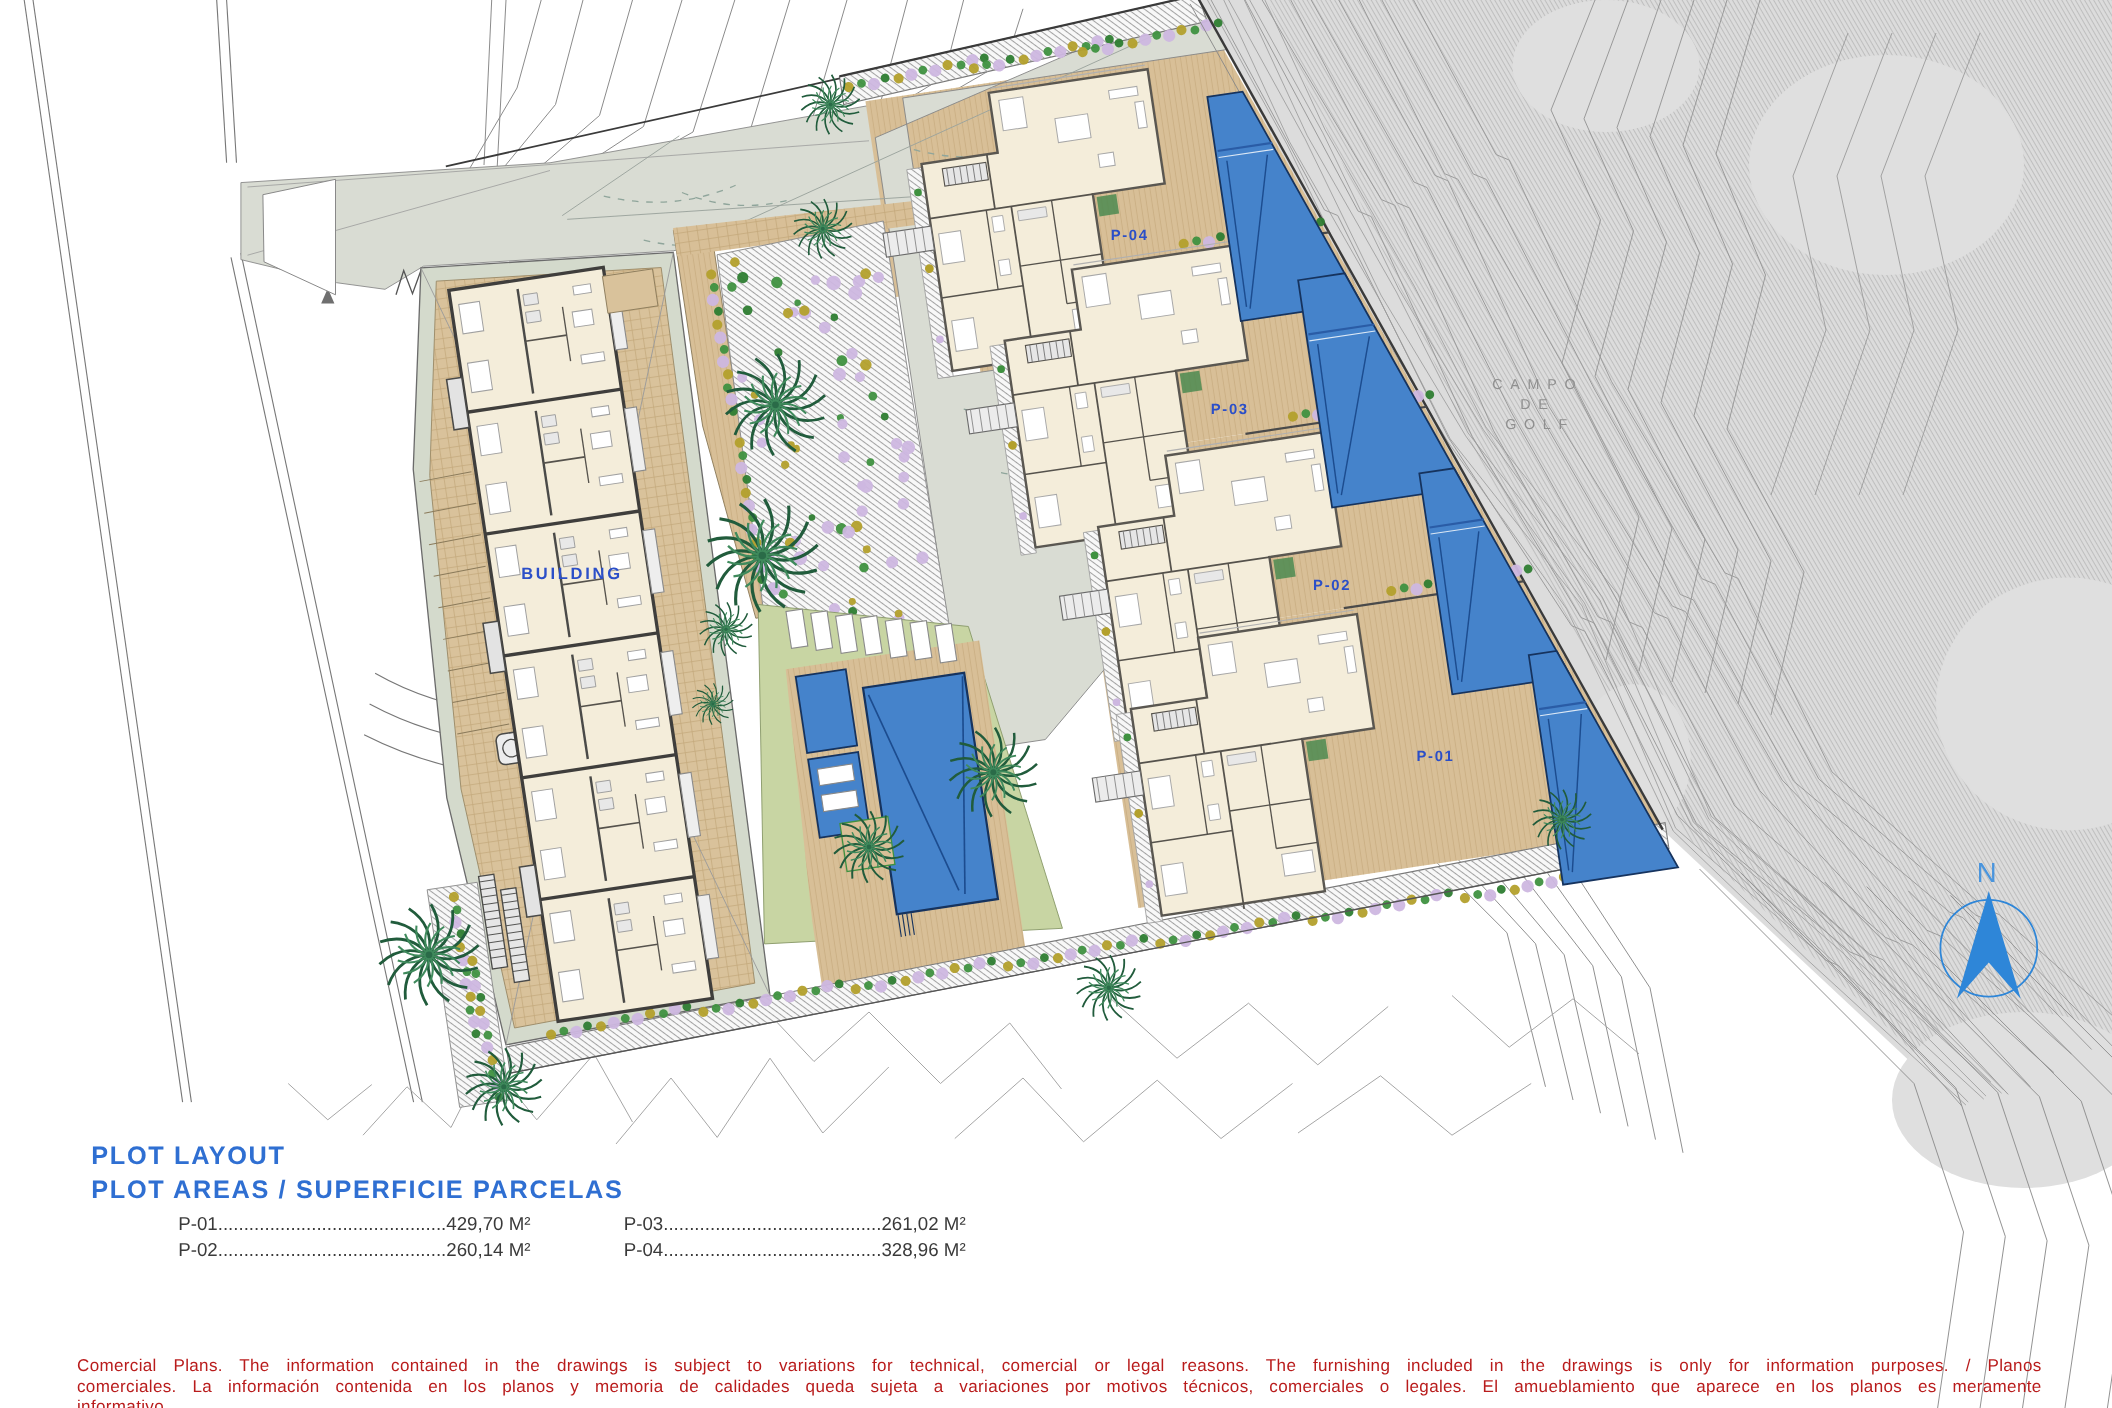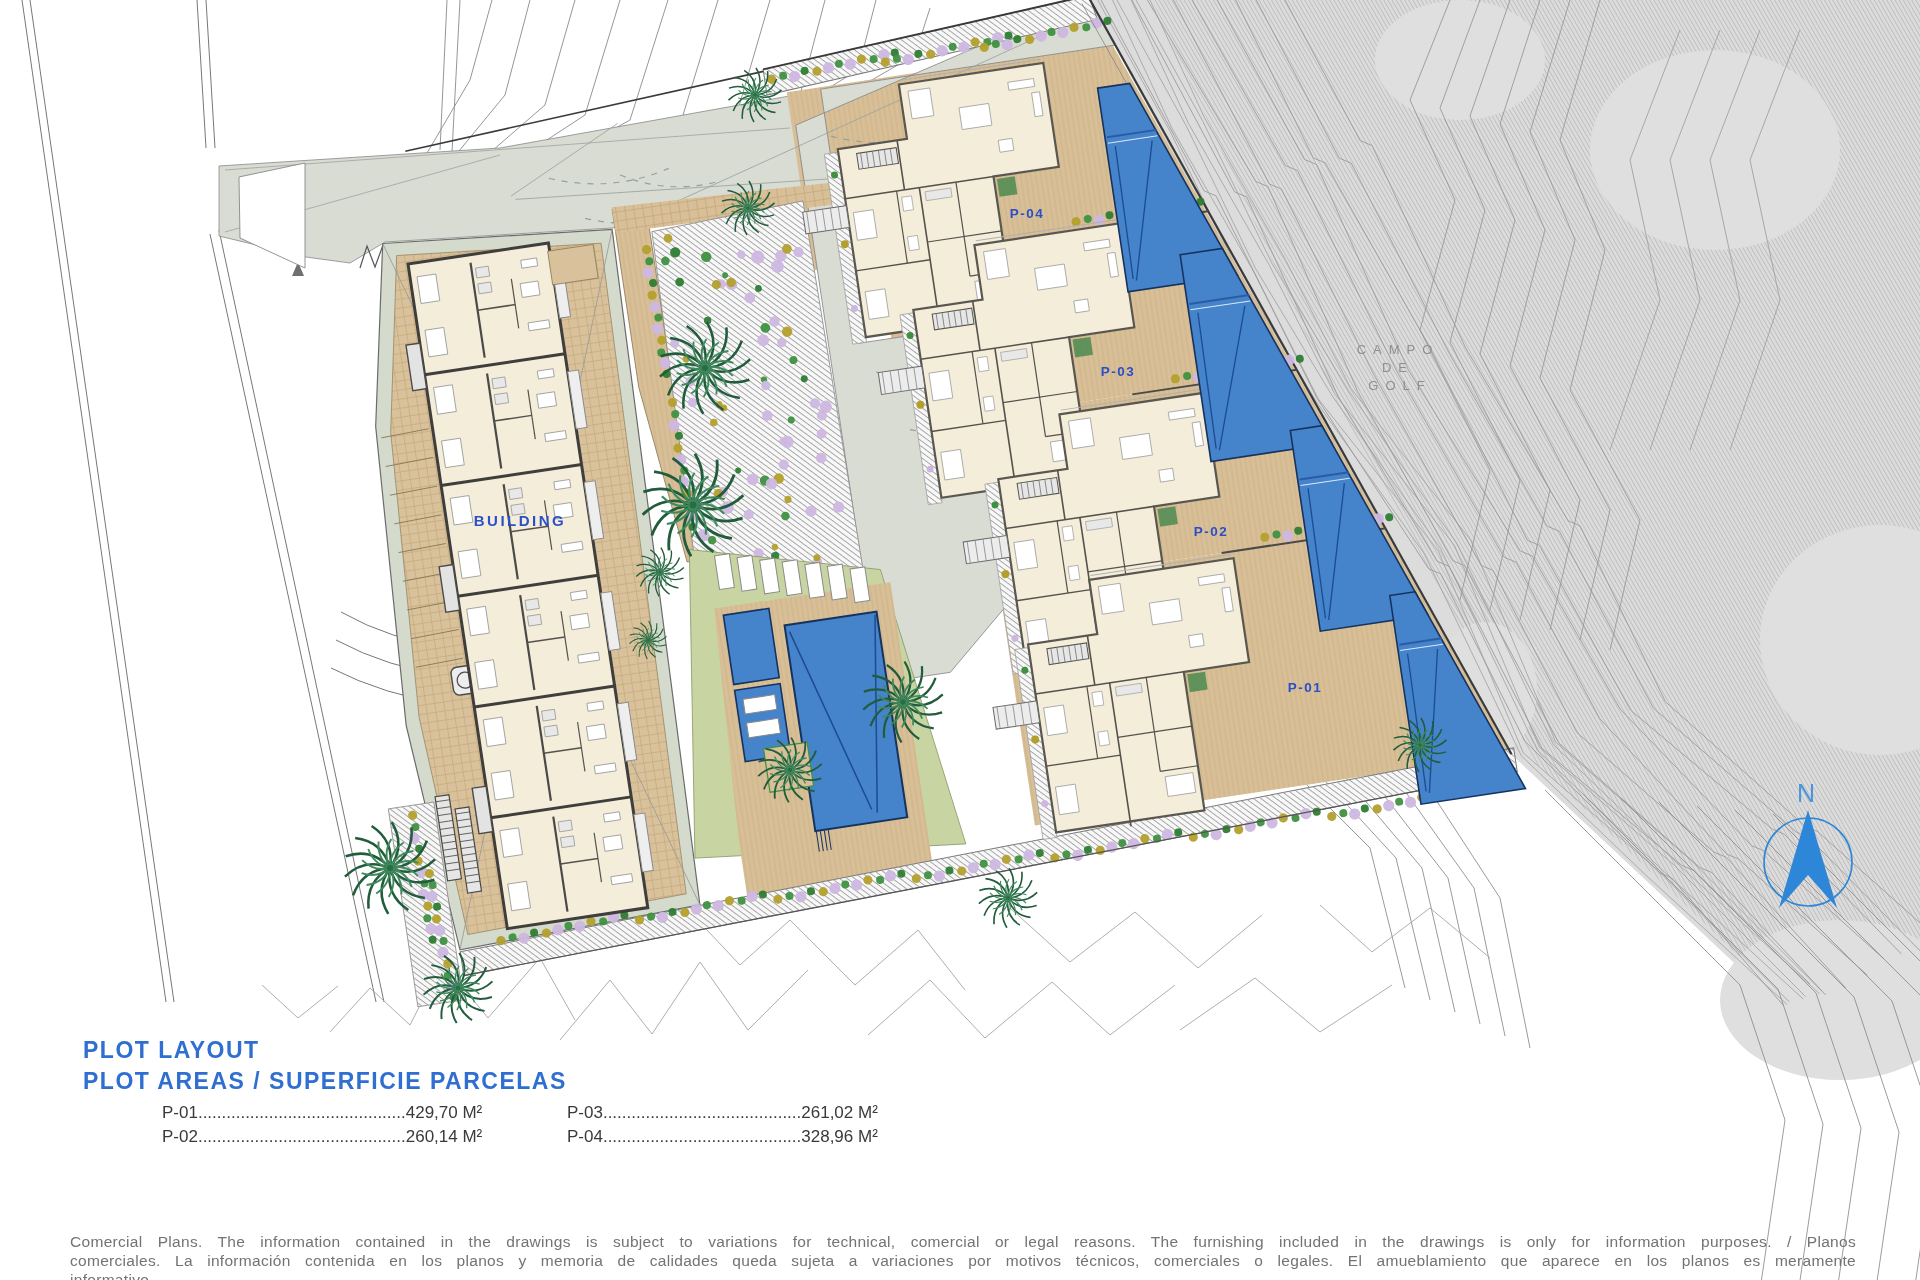--- a/index.html
+++ b/index.html
@@ -1,16 +1,16 @@
 <!DOCTYPE html>
 <html><head><meta charset="utf-8"><style>
 html,body{margin:0;padding:0;background:#fff;}
 *{font-family:"Liberation Sans",sans-serif;}
 .disc{position:absolute;left:70px;top:1233px;width:1786px;height:47px;overflow:hidden;
- font-size:15.5px;color:#737373;text-align:justify;line-height:1.22;word-spacing:9px;letter-spacing:0.3px;}
+ font-size:15.5px;color:#b91c1c;text-align:justify;line-height:1.22;word-spacing:9px;letter-spacing:0.3px;}
 </style></head><body>
 <div style="position:relative;width:1920px;height:1280px;overflow:hidden;background:#ffffff">
 <svg width="1920" height="1280" viewBox="0 0 1920 1280" style="position:absolute;left:0;top:0">
 <defs>
 <g id="palm">
           <path d="M0,0 Q10.8,12.1 26.1,6.9 M0,0 Q4.4,15.6 20.5,17.6 M0,0 Q-2.7,15.9 10.8,24.7 M0,0 Q-9.4,13.2 -1.0,27.0 M0,0 Q-14.2,7.8 -12.6,23.9 M0,0 Q-16.2,0.9 -21.7,16.1 M0,0 Q-14.9,-6.2 -26.5,5.1 M0,0 Q-10.8,-12.1 -26.1,-6.9 M0,0 Q-4.4,-15.6 -20.5,-17.6 M0,0 Q2.7,-15.9 -10.8,-24.7 M0,0 Q9.4,-13.2 1.0,-27.0 M0,0 Q14.2,-7.8 12.6,-23.9 M0,0 Q16.2,-0.9 21.7,-16.1 M0,0 Q14.9,6.2 26.5,-5.1" fill="none" stroke="#215c3c" stroke-width="1.5"></path>
           <path d="M0,0 Q9.5,2.0 12.8,11.2 M0,0 Q7.7,6.0 6.7,15.6 M0,0 Q4.4,8.7 -0.8,17.0 M0,0 Q0.1,9.7 -8.1,15.0 M0,0 Q-4.1,8.8 -13.8,10.0 M0,0 Q-7.5,6.2 -16.7,3.0 M0,0 Q-9.5,2.3 -16.4,-4.6 M0,0 Q-9.5,-2.0 -12.8,-11.2 M0,0 Q-7.7,-6.0 -6.7,-15.6 M0,0 Q-4.4,-8.7 0.8,-17.0 M0,0 Q-0.1,-9.7 8.1,-15.0 M0,0 Q4.1,-8.8 13.8,-10.0 M0,0 Q7.5,-6.2 16.7,-3.0 M0,0 Q9.5,-2.3 16.4,4.6" fill="none" stroke="#3f8a5c" stroke-width="1.1"></path>
           <circle cx="0" cy="0" r="1.8" fill="#2a6b48"></circle>
         </g>
 <g id="prow">

